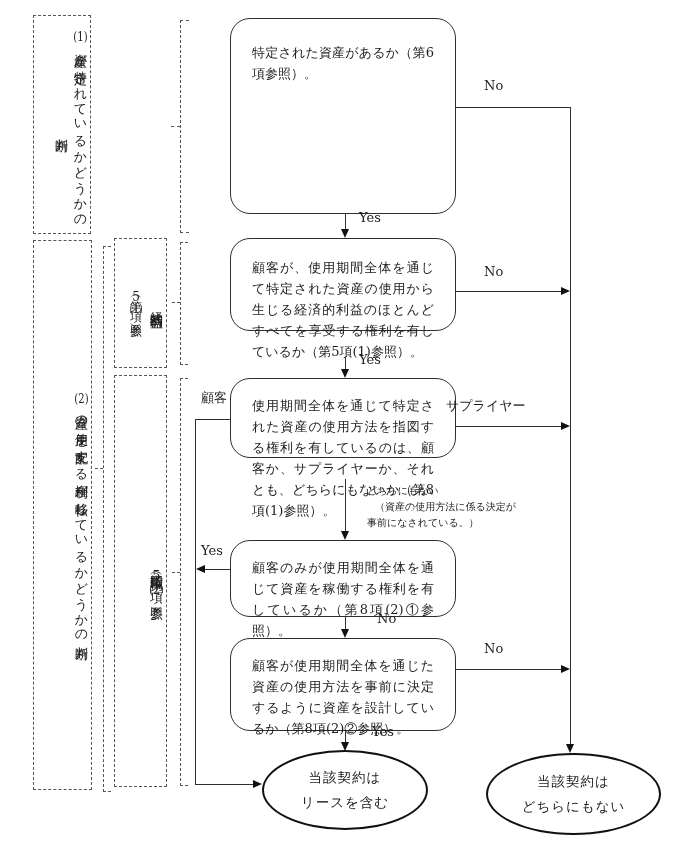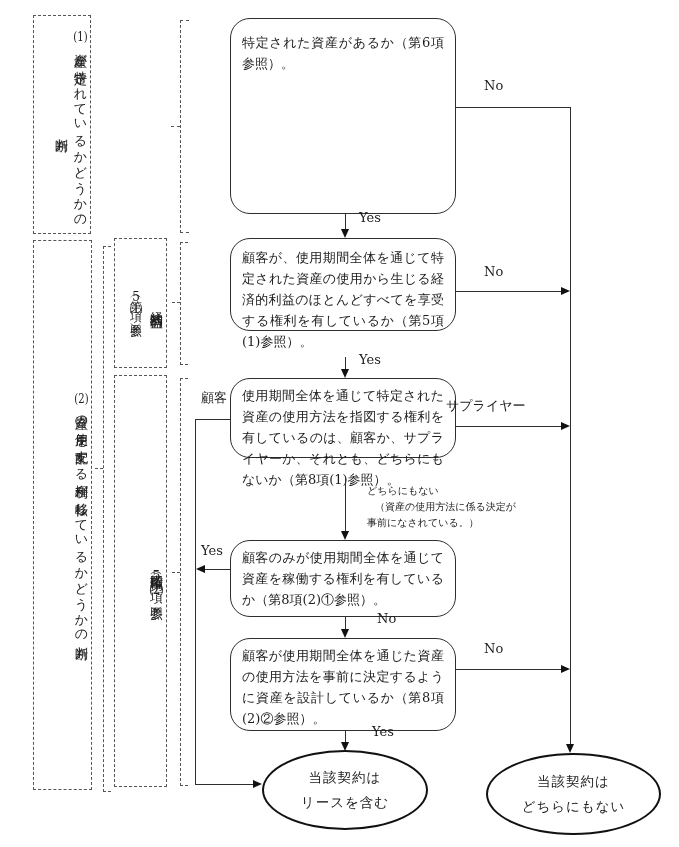--- a/index.html
+++ b/index.html
@@ -13,21 +13,21 @@
          font-size:13px;line-height:19px;letter-spacing:1px;}
   .vcol{height:100%;}
   .vcenter{text-align:center;}
   .tcy{text-combine-upright:all;letter-spacing:0;}
   
   .brv{position:absolute;width:0;border-left:1px dashed #555;}
   .brh{position:absolute;height:0;border-top:1px dashed #555;}
   
   .fbox{position:absolute;border:1.5px solid #2e2e2e;border-radius:20px;background:#fff;
         box-sizing:border-box;font-size:13px;line-height:21px;text-align:justify;}
-  .fbox p{margin:0;}
+  .fbox p{margin:10px;}
   .p-indent{margin-left:13px !important;}
   
   .hline{position:absolute;height:0;border-top:1px solid #2e2e2e;}
   .vline{position:absolute;width:0;border-left:1px solid #2e2e2e;}
   .ar{position:absolute;width:0;height:0;}
   .ar-d{border-left:4px solid transparent;border-right:4px solid transparent;border-top:9px solid #111;}
   .ar-r{border-top:4px solid transparent;border-bottom:4px solid transparent;border-left:9px solid #111;}
   .ar-l{border-top:4px solid transparent;border-bottom:4px solid transparent;border-right:9px solid #111;}
   
   .elabel{position:absolute;font-size:13px;white-space:nowrap;line-height:16px;}

